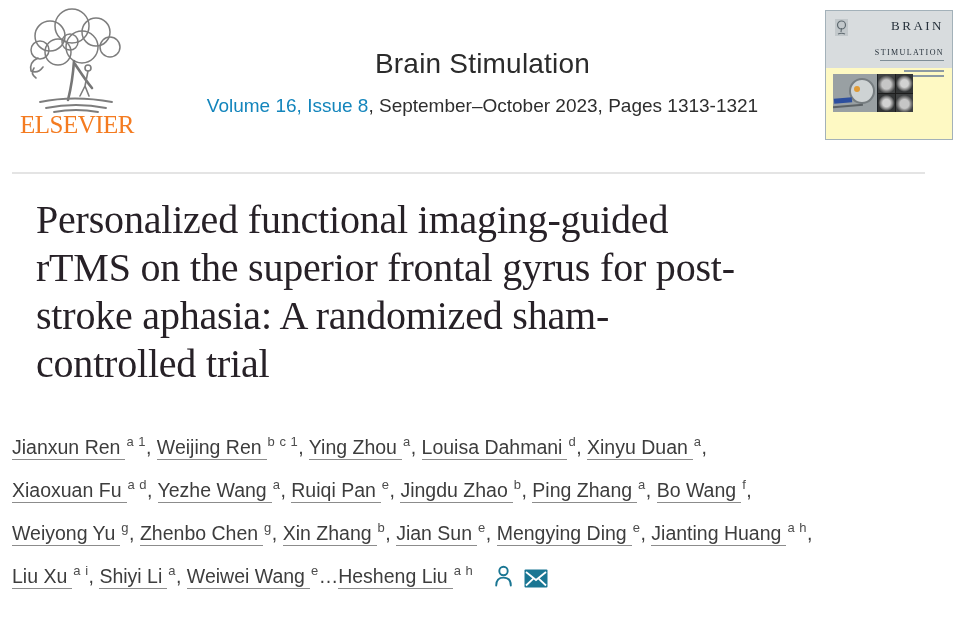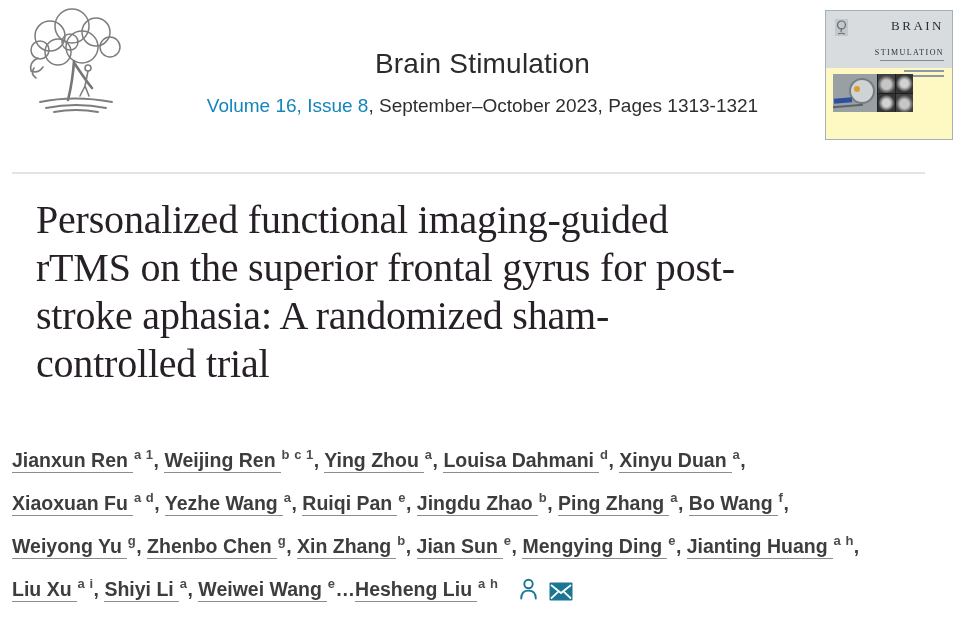--- a/index.html
+++ b/index.html
@@ -53,22 +53,22 @@
 
   
   .article-title {
     position: absolute; left: 12px; top: 196px; width: 930px;
     font-family: "Liberation Serif", serif; font-size: 40px; line-height: 48px;
     color: #272127; font-weight: 400; letter-spacing: -0.2px; white-space: pre-line; margin-left: 24px;
   }
 
   
   .authors {
-    position: absolute; left: 12px; top: 440px; width: 920px;
-    font-size: 19.5px; line-height: 40px; color: #3d3d3d; font-weight: bold;
+    position: absolute; left: 12px; top: 427px; width: 920px;
+    font-size: 19.5px; line-height: 40px; color: #3d3d3d;
   }
   a.author { color: inherit; text-decoration: none; cursor: pointer; white-space: nowrap; }
   .author-name { border-bottom: 1px solid #8c8c8c; padding-right: 5px; padding-bottom: 1px; }
   .author-sup { font-size: 13px; color: #4c4c4c; position: relative; top: -8px; margin-left: 1px; letter-spacing: 0.5px; }
   .sep { color: #3d3d3d; }
   .ellipsis { color: #3d3d3d; cursor: pointer; }
   .author-icons { white-space: nowrap; margin-left: 10px; }
   .icon-btn { display: inline-block; vertical-align: -5px; margin-left: 10px; cursor: pointer; }
 </style>
 </head>
@@ -97,20 +97,21 @@
         <path d="M74 67 L71 82 M71 82 L66 92 M71 82 L75 92"></path>
         <path d="M24 54 q-9 4 -7 13 q7 3 12 -4"></path>
         <path d="M20 64 q-4 6 2 10"></path>
       </g>
       <g fill="none" stroke="#7d7d7d" stroke-width="1.8" stroke-linecap="round">
         <path d="M26 98 Q60 91 98 98"></path>
         <path d="M32 104 Q62 98 92 104"></path>
         <path d="M40 108 Q62 104 84 108"></path>
       </g>
     </svg>
+    <div class="publisher-wordmark">ELSEVIER</div>
   </div>
 
   <div class="masthead-center">
     <a class="journal-title">Brain Stimulation</a>
     <div class="issue-line">
       <a class="issue-link">Volume 16, Issue 8</a><span>, September–October 2023, Pages 1313-1321</span>
     </div>
   </div>
 
   <div class="cover">

